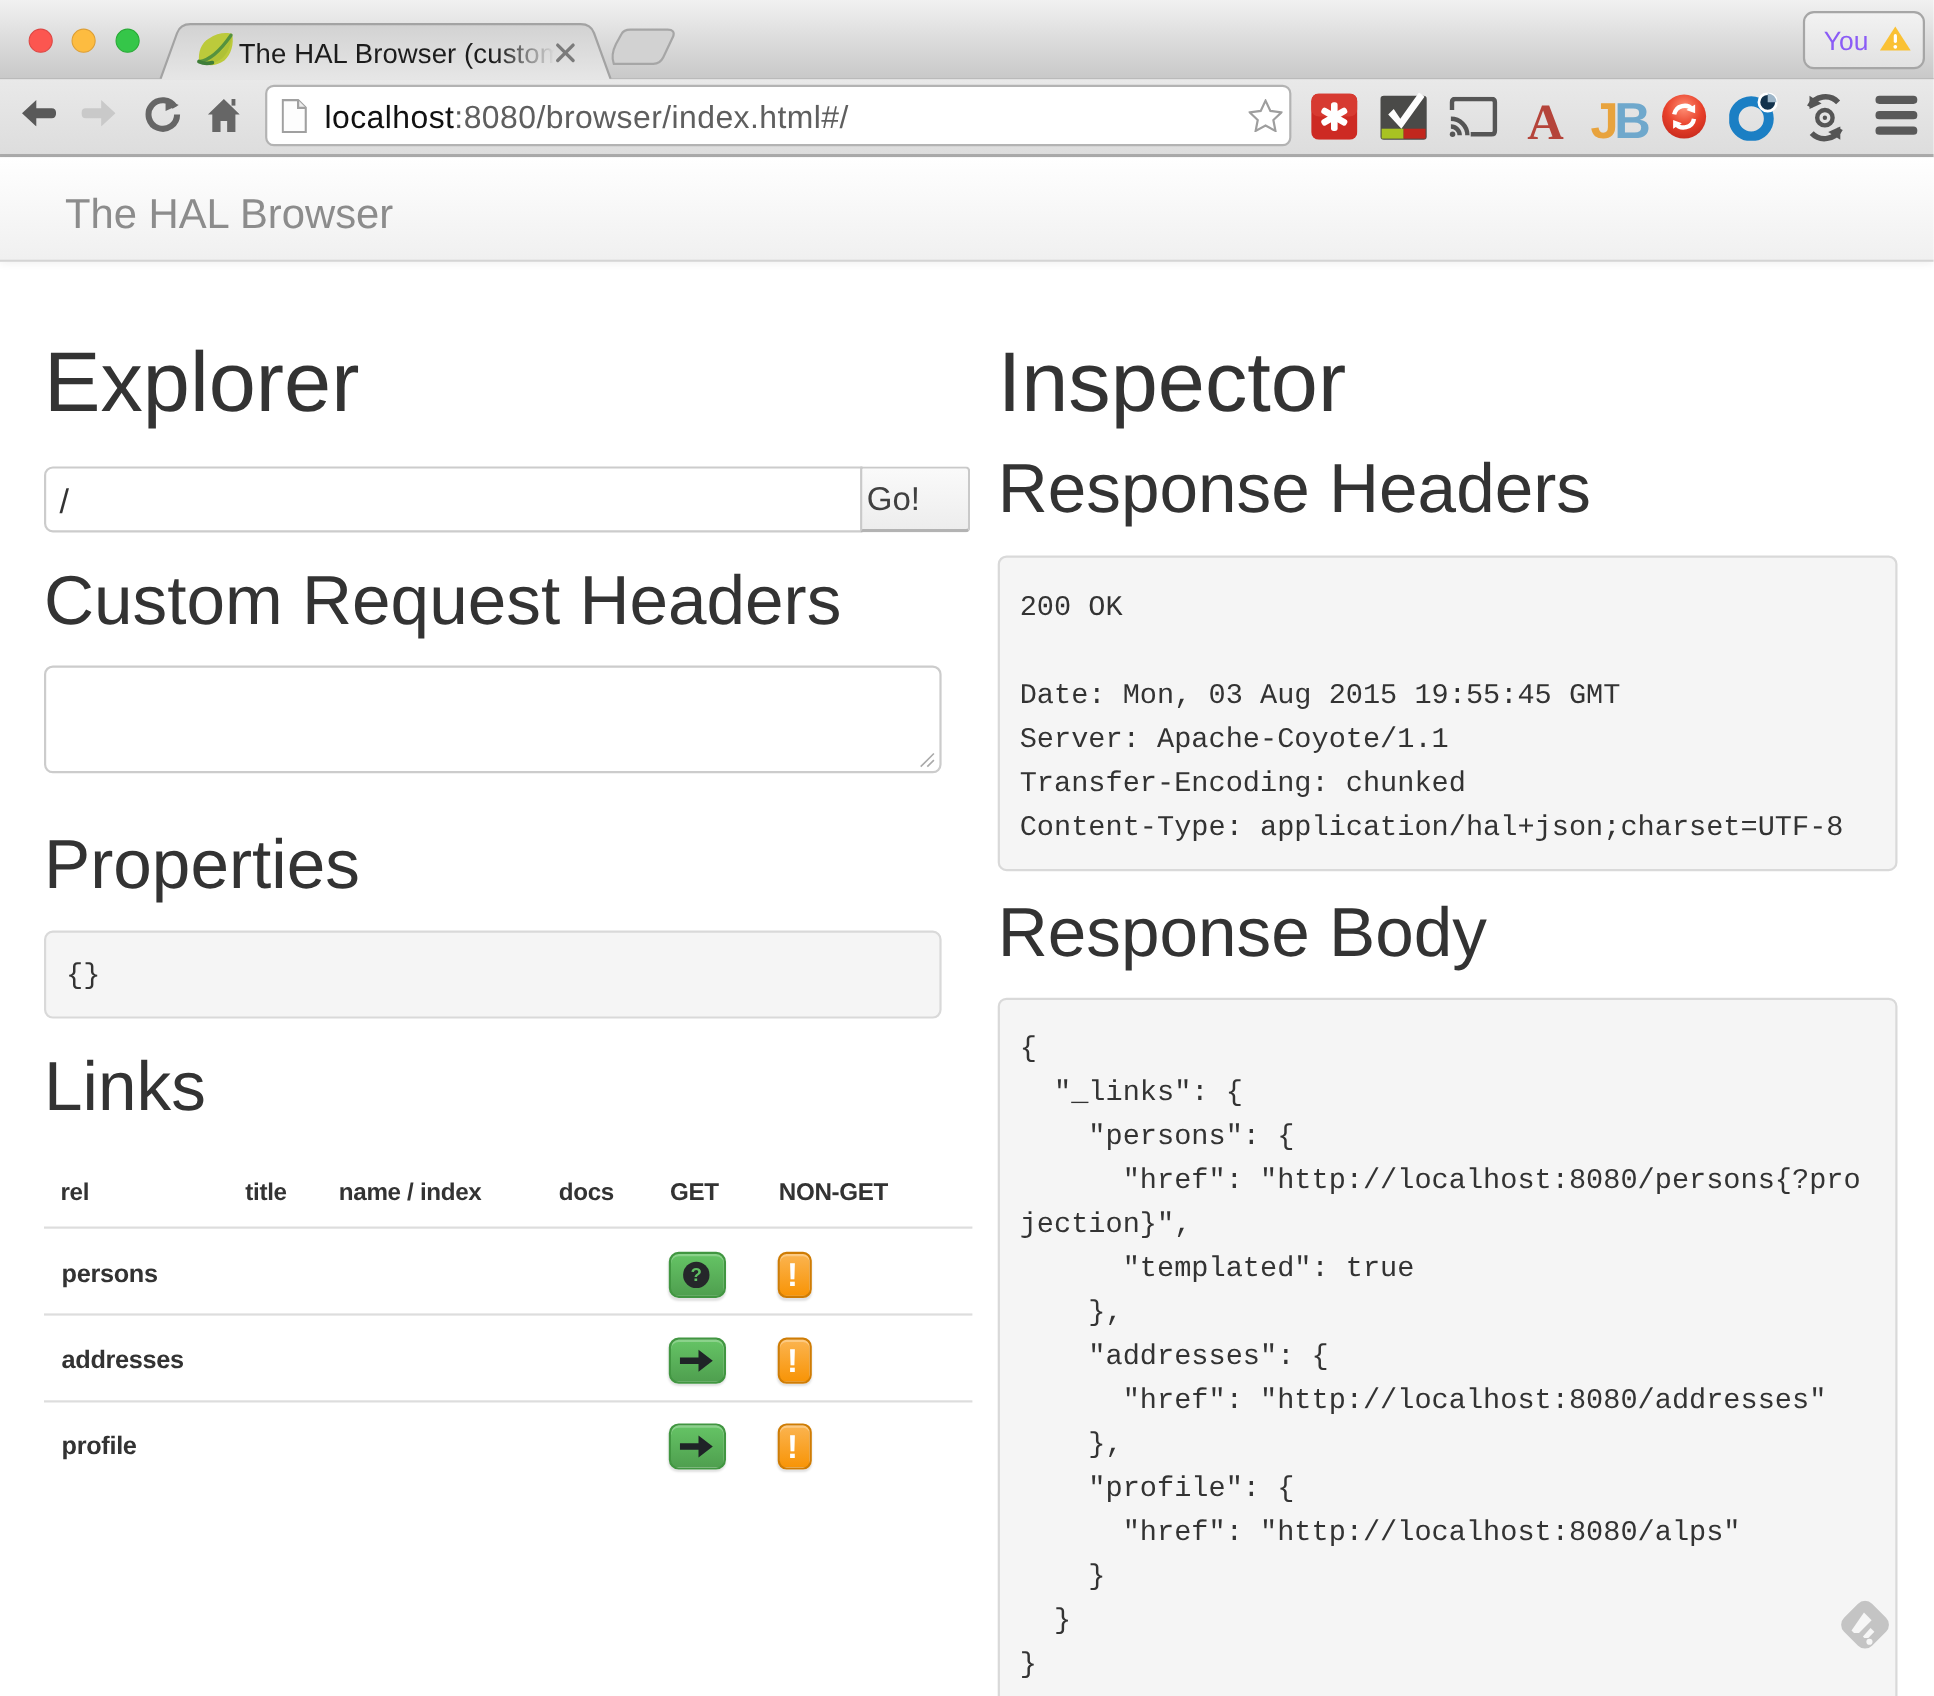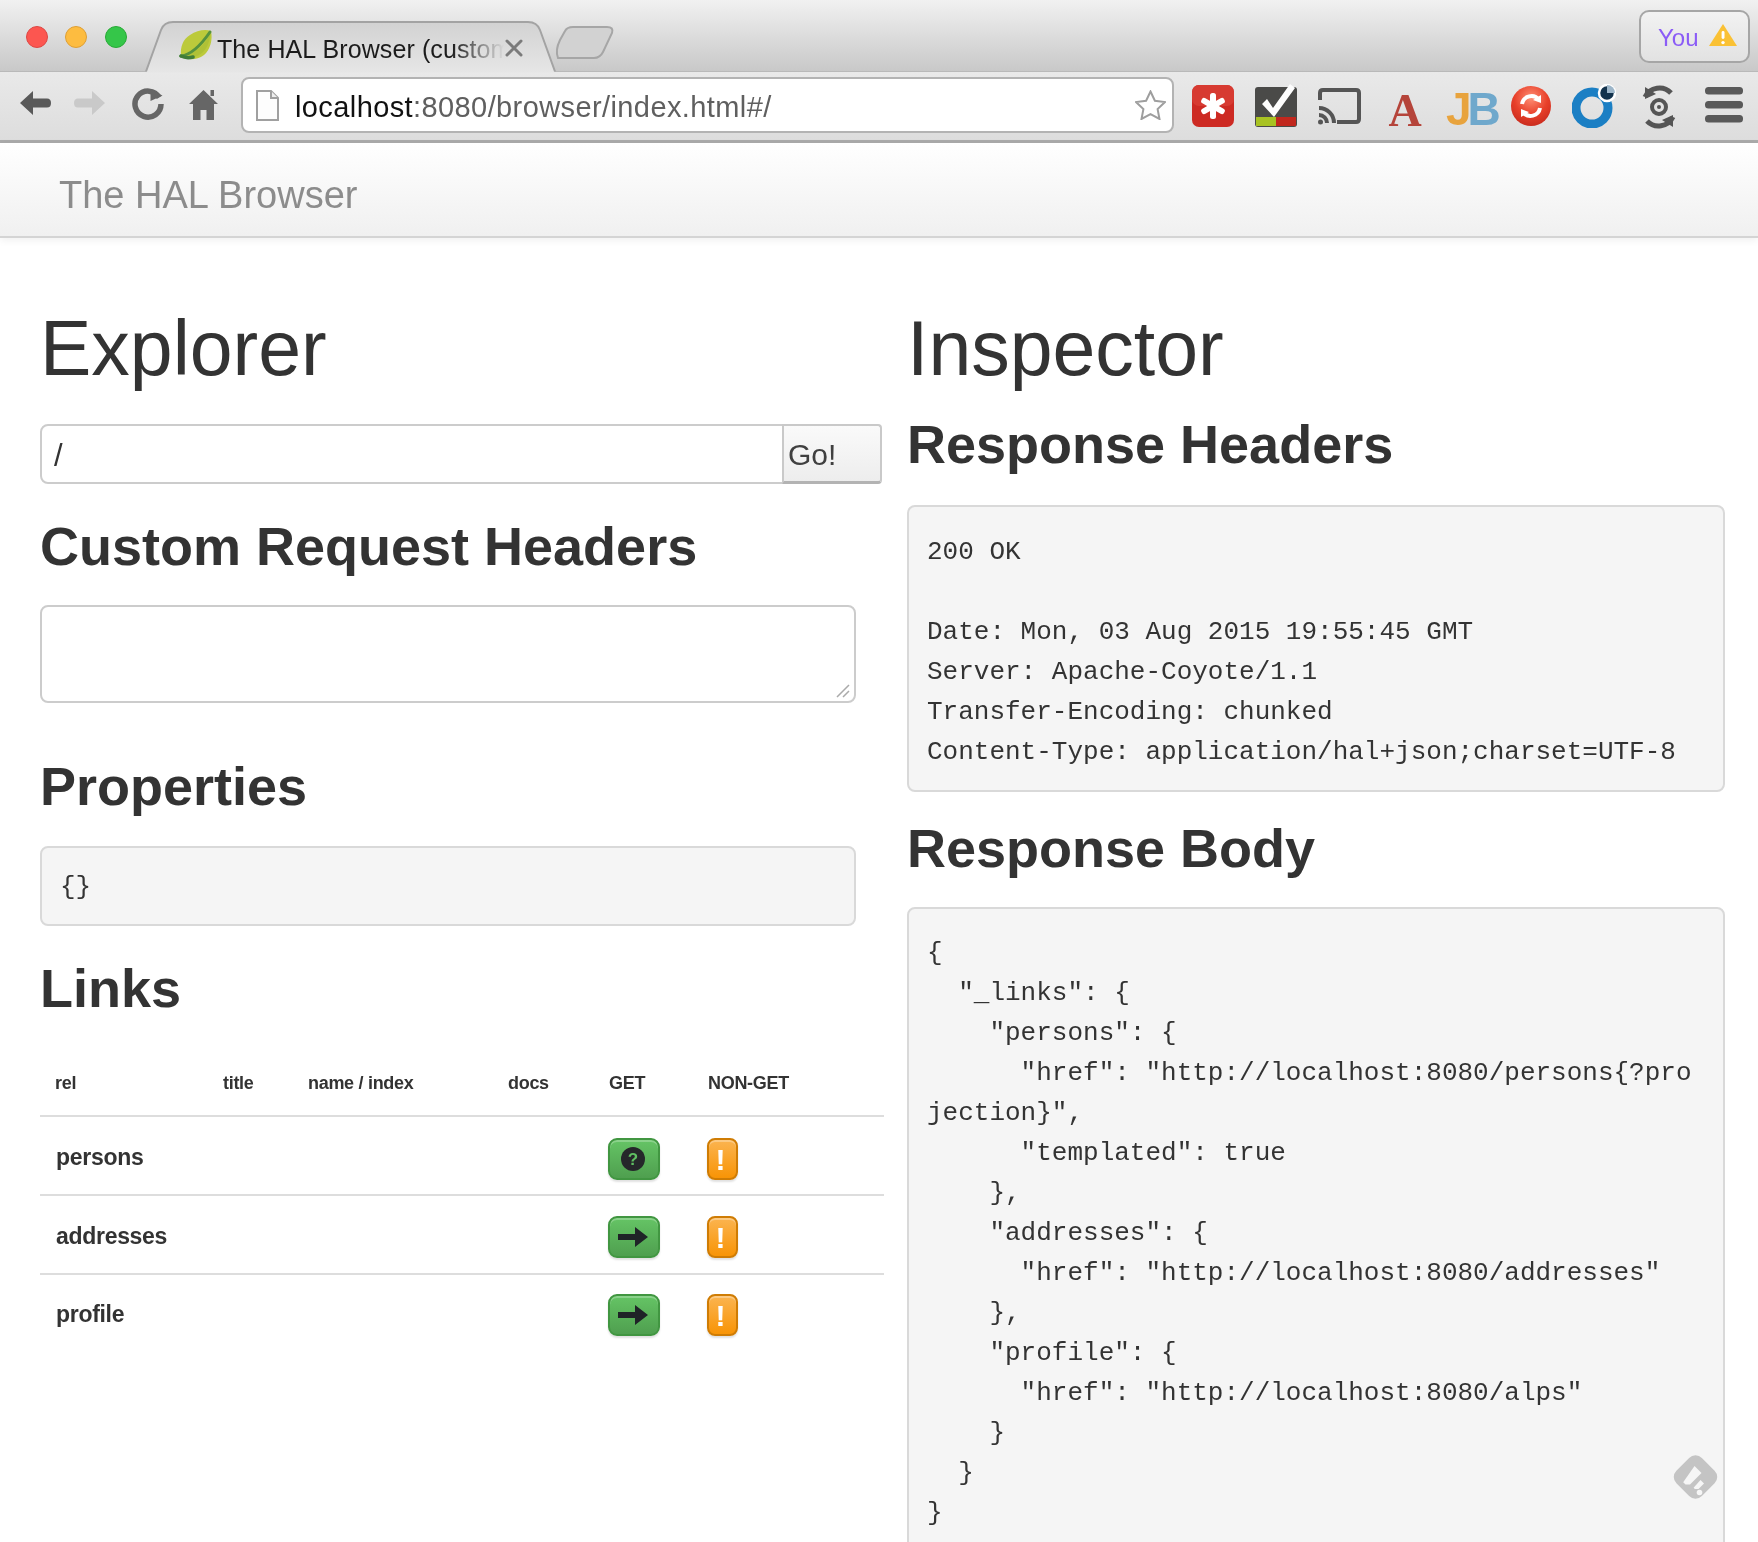--- a/index.html
+++ b/index.html
@@ -32,21 +32,21 @@
 #urltext .grey { color:#5f5f5f; }
 
 
 #halnav { left:0; top:143px; width:1758px; height:95px;
   background:linear-gradient(#ffffff, #f0f0f0);
   border-bottom:2px solid #d4d4d4; box-shadow:0 2px 8px rgba(0,0,0,0.065); }
 #halbrand { left:59px; top:174px; font-size:38px; color:#8c8c8c; }
 
 
 h1.hal { font-size:77px; font-weight:normal; line-height:80px; letter-spacing:0px; }
-h2.hal { font-size:54px; font-weight:bold; line-height:72px; }
+h2.hal { font-size:63px; font-weight:normal; line-height:72px; }
 
 
 #h-explorer { left:40px; top:308px; }
 #expl-input { left:40px; top:424px; width:744px; height:60px; border:2px solid #ccc;
   border-radius:8px 0 0 8px; background:#fff; }
 #expl-slash { left:54px; top:438px; font-size:31px; color:#333; }
 #gobtn { left:782px; top:424px; width:100px; height:60px; border:2px solid #c9c9c9;
   border-radius:0 4px 4px 0; background:linear-gradient(#fafafa, #ededed); border-bottom:3px solid #b3b3b3; }
 #gotxt { left:788px; top:438px; font-size:30px; color:#404040; }
 
@@ -54,21 +54,21 @@
 #cr-textarea { left:40px; top:605px; width:816px; height:98px; border:2px solid #ccc; border-radius:8px; background:#fff; }
 
 #h-props { left:40px; top:750px; }
 #props-pre { left:40px; top:846px; width:816px; height:80px; background:#f5f5f5;
   border:2px solid #d9d9d9; border-radius:8px; }
 #props-txt { left:60px; top:872px; font-family:"Liberation Mono",monospace; font-size:26px; color:#333; }
 
 #h-links { left:40px; top:952px; }
 
 
-.th { font-size:18px; letter-spacing:-0.3px; font-weight:bold; color:#333; top:1072px; line-height:23px; }
+.th { font-size:22px; letter-spacing:-0.3px; font-weight:bold; color:#333; top:1072px; line-height:23px; }
 .td { font-size:23px; letter-spacing:-0.3px; font-weight:bold; color:#333; line-height:23px; }
 #tbl-hborder { left:40px; top:1115px; width:844px; height:2px; background:#ddd; }
 #tbl-b1 { left:40px; top:1194px; width:844px; height:2px; background:#ddd; }
 #tbl-b2 { left:40px; top:1273px; width:844px; height:2px; background:#ddd; }
 
 .btn-grn { width:52px; height:42px; border-radius:9px; border:2px solid #419641;
   background:linear-gradient(#65c465, #4f9f4f); box-shadow:inset 0 2px 0 rgba(255,255,255,0.25), 0 2px 2px rgba(0,0,0,0.12); }
 .btn-org { width:31px; height:42px; border-radius:8px; border:2px solid #cf7c04;
   background:linear-gradient(#fbb450, #f89406); box-shadow:inset 0 2px 0 rgba(255,255,255,0.3), 0 2px 2px rgba(0,0,0,0.12); }
 .bang { font-size:30px; font-weight:bold; color:#fff; width:27px; text-align:center; top:5px; left:0; }

